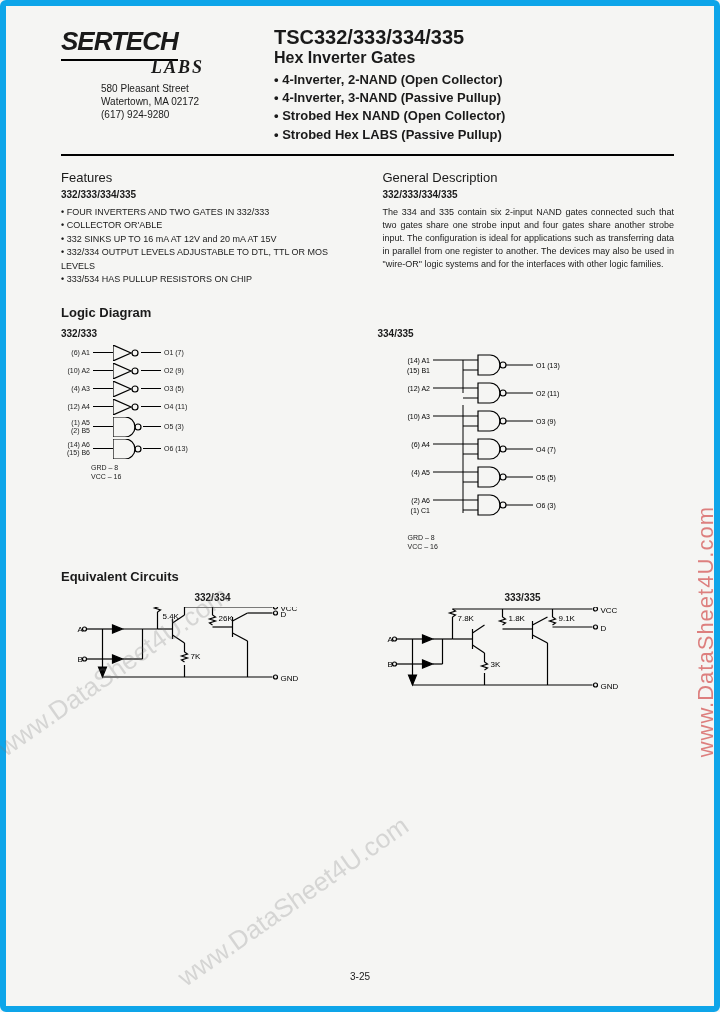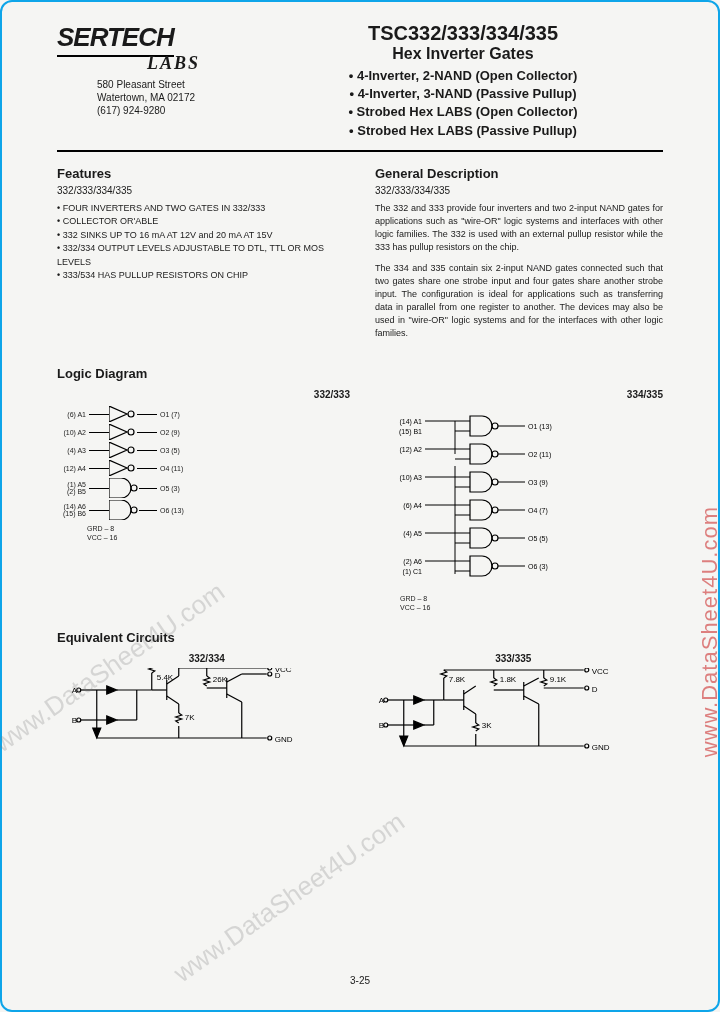--- a/index.html
+++ b/index.html
@@ -6,25 +6,25 @@
   body {
     width: 720px;
     height: 1012px;
     background: #f5f5f3;
     font-family: Arial, Helvetica, sans-serif;
     position: relative;
     color: #1a1a1a;
     overflow: hidden;
   }
   .page {
-    padding: 20px 55px 10px 55px;
+    padding: 20px 40px 10px 55px;
     position: relative;
     height: 100%;
-    border: 2px solid #0ea5e9;
-    border-radius: 12px;
+    border: 6px solid #0ea5e9;
+    border-radius: 6px;
   }
   .header-row {
     display: flex;
     justify-content: space-between;
     align-items: flex-start;
     margin-bottom: 6px;
   }
   .logo-block { width: 200px; }
   .logo {
     font-family: "Arial Black", sans-serif;
@@ -44,36 +44,36 @@
     letter-spacing: 2px;
     margin-left: 90px;
     margin-top: -4px;
   }
   .addr {
     font-size: 10px;
     line-height: 1.3;
     margin-top: 4px;
     margin-left: 40px;
   }
-  .title-block { text-align: center; width: 400px; }
+  .title-block { text-align: left; width: 400px; }
   .main-title { font-size: 20px; font-weight: bold; }
   .sub-title { font-size: 16px; font-weight: bold; margin-bottom: 4px; }
   .bullet-line { font-size: 13px; font-weight: bold; line-height: 1.4; }
   .divider { border: none; border-top: 2px solid #000; margin: 10px 0 14px 0; }
   .two-col { display: flex; gap: 30px; }
   .col { flex: 1; }
-  .sec-head { font-size: 13px; font-weight: bold; margin-bottom: 4px; }
-  .sec-sub { font-size: 10px; font-weight: normal; margin-bottom: 6px; }
+  .sec-head { font-size: 13px; font-weight: normal; margin-bottom: 4px; }
+  .sec-sub { font-size: 10px; font-weight: bold; margin-bottom: 6px; }
   .feat-list { font-size: 9px; line-height: 1.5; list-style: none; }
   .feat-list li::before { content: "• "; font-weight: bold; }
   .desc { font-size: 9px; line-height: 1.45; margin-bottom: 8px; text-align: justify; }
   .section-label { font-size: 13px; font-weight: bold; margin-top: 18px; margin-bottom: 8px; }
   .diagrams { display: flex; gap: 20px; }
   .diagram-box { flex: 1; }
-  .diagram-title { text-align: right; font-size: 10px; font-weight: bold; margin-bottom: 6px; }
+  .diagram-title { text-align: left; font-size: 10px; font-weight: bold; margin-bottom: 6px; }
   .gate-row { display: flex; align-items: center; margin: 2px 0; font-size: 7px; }
   .pin-label { width: 32px; text-align: right; padding-right: 3px; }
   .out-label { padding-left: 3px; }
   .wire { display: inline-block; height: 1px; background: #000; }
   .power-note { font-size: 7px; margin-top: 4px; margin-left: 30px; line-height: 1.3; }
   .equiv-row { display: flex; gap: 7px; margin-top: 6px; }
   .equiv-box { flex: 1; font-size: 7px; }
   .equiv-title { text-align: center; font-size: 10px; font-weight: bold; margin-bottom: 4px; }
   .equiv-svg { width: 100%; height: 120px; }
   .page-num { position: absolute; bottom: 24px; left: 50%; transform: translateX(-50%); font-size: 10px; margin-top: 20px; }
@@ -113,21 +113,21 @@
         <div>580 Pleasant Street</div>
         <div>Watertown, MA 02172</div>
         <div>(617) 924-9280</div>
       </div>
     </div>
     <div class="title-block">
       <div class="main-title">TSC332/333/334/335</div>
       <div class="sub-title">Hex Inverter Gates</div>
       <div class="bullet-line">• 4-Inverter, 2-NAND (Open Collector)</div>
       <div class="bullet-line">• 4-Inverter, 3-NAND (Passive Pullup)</div>
-      <div class="bullet-line">• Strobed Hex LABS (Open Collector)</div>
+      <div class="bullet-line">• Strobed Hex NAND (Open Collector)</div>
       <div class="bullet-line">• Strobed Hex LABS (Passive Pullup)</div>
     </div>
   </div>
 
   <hr class="divider">
 
   <div class="two-col">
     <div class="col">
       <div class="sec-head">Features</div>
       <div class="sec-sub">332/333/334/335</div>
@@ -135,21 +135,20 @@
         <li>FOUR INVERTERS AND TWO GATES IN 332/333</li>
         <li>COLLECTOR OR'ABLE</li>
         <li>332 SINKS UP TO 16 mA AT 12V and 20 mA AT 15V</li>
         <li>332/334 OUTPUT LEVELS ADJUSTABLE TO DTL, TTL OR MOS LEVELS</li>
         <li>333/534 HAS PULLUP RESISTORS ON CHIP</li>
       </ul>
     </div>
     <div class="col">
       <div class="sec-head">General Description</div>
       <div class="sec-sub">332/333/334/335</div>
-      <p class="desc">The 332 and 333 provide four inverters and two 2-input NAND gates for applications such as "wire-OR" logic systems and interfaces with other logic families. The 332 is used with an external pullup resistor while the 333 has pullup resistors on the chip.</p>
       <p class="desc">The 334 and 335 contain six 2-input NAND gates connected such that two gates share one strobe input and four gates share another strobe input. The configuration is ideal for applications such as transferring data in parallel from one register to another. The devices may also be used in "wire-OR" logic systems and for the interfaces with other logic families.</p>
     </div>
   </div>
 
   <div class="section-label">Logic Diagram</div>
 
   <div class="diagrams">
 
     <div class="diagram-box">
       <div class="diagram-title">332/333</div>

